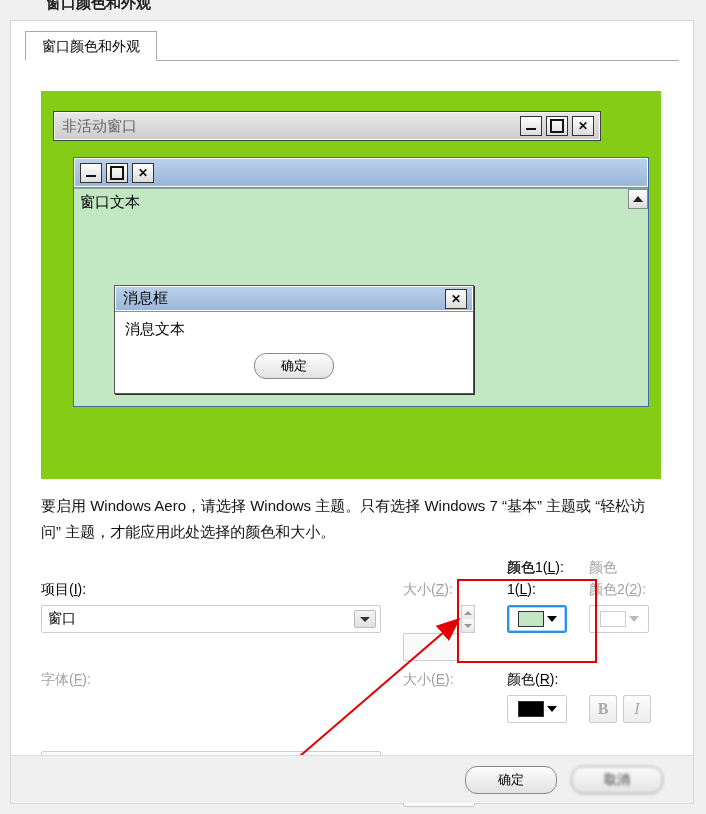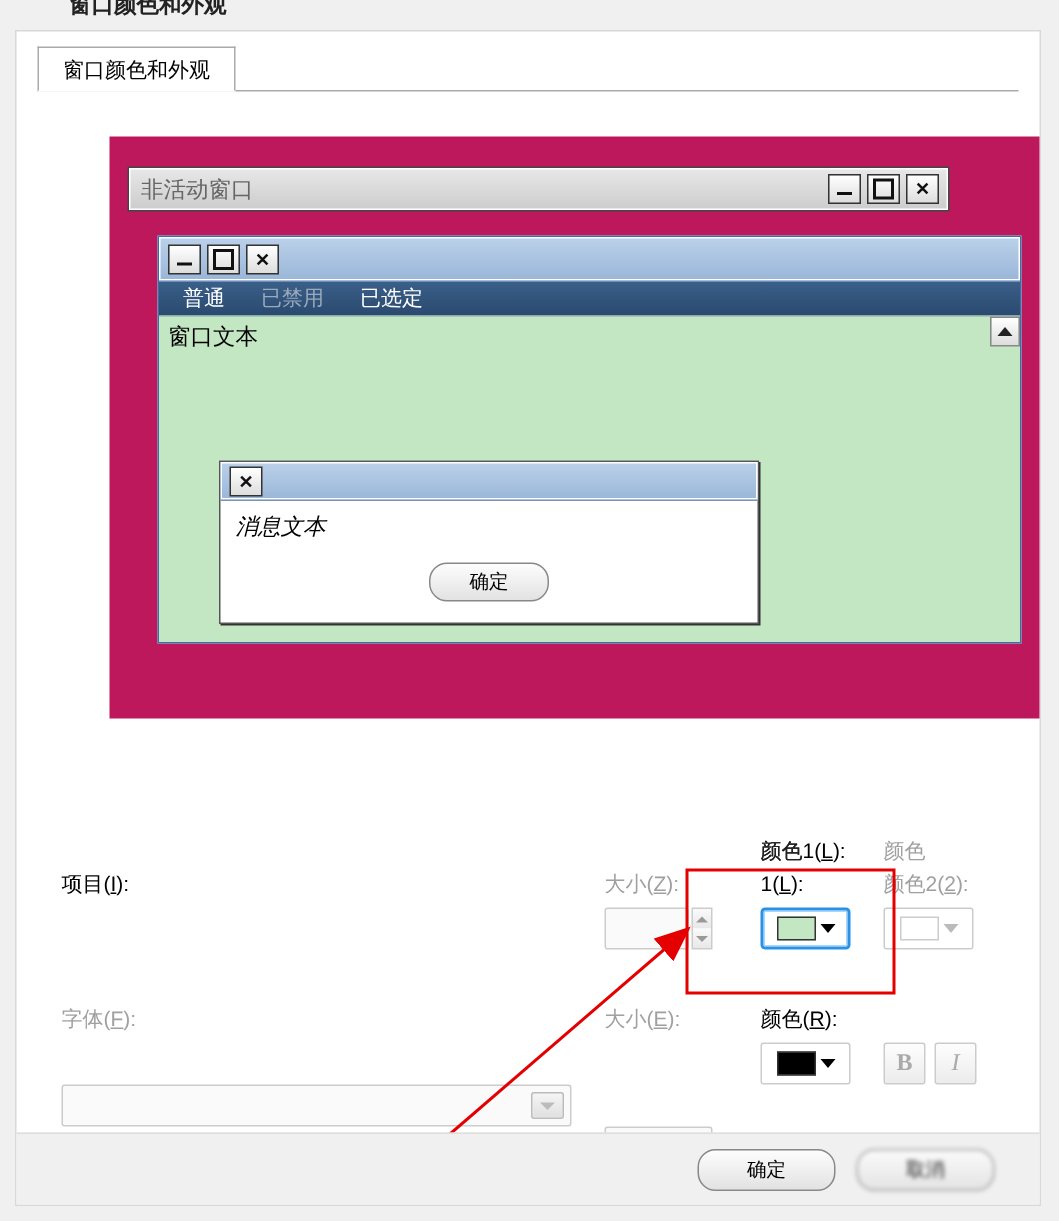--- a/index.html
+++ b/index.html
@@ -38,22 +38,21 @@
     border-bottom: 1px solid #fff;
     background: #fff;
     top: 0;
     font-size: 14px;
   }
 
   .preview-stage {
     position: absolute;
     left: 30px; top: 70px;
     width: 620px; height: 388px;
-    background: #be185d;
-    margin-left: 32px;
+    background: #84cc16;
   }
 
   
   .inactive-window {
     position: absolute;
     left: 12px; top: 20px;
     width: 548px; height: 30px;
   }
   .win-titlebar {
     height: 30px;
@@ -141,21 +140,20 @@
   }
   .msgbox .win-titlebar {
     background: linear-gradient(#bcd1ea, #99b6d8);
     height: 26px;
     border: none;
     border-bottom: 1px solid #7a94b5;
   }
   .msgbox-body {
     padding: 8px 16px 4px 10px;
     font-size: 15px;
-    font-style: italic;
   }
   .msgbox-footer {
     display: flex; justify-content: center;
     padding: 10px 0 14px 0;
   }
   .push-button {
     min-width: 80px; height: 26px;
     background: linear-gradient(#fdfdfd,#e2e2e2);
     border: 1px solid #888;
     border-radius: 12px;
@@ -295,63 +293,64 @@
     </div>
 
     <div class="active-window">
       <div class="win-titlebar">
         <div class="btn-group">
           <div class="winctl min"></div>
           <div class="winctl max"></div>
           <div class="winctl">✕</div>
         </div>
       </div>
-      <div class="menubar">
-        <span>普通</span>
-        <span class="disabled">已禁用</span>
-        <span>已选定</span>
-      </div>
       <div class="client-area" style="height:218px;">
         <div class="client-text">窗口文本</div>
         <div class="scroll-up-btn"></div>
 
         <div class="msgbox">
           <div class="win-titlebar">
+            <span class="win-titlebar-text">消息框</span>
             <div class="btn-group">
               <div class="winctl">✕</div>
             </div>
           </div>
           <div class="msgbox-body">消息文本</div>
           <div class="msgbox-footer">
             <button class="push-button">确定</button>
           </div>
         </div>
       </div>
     </div>
   </div>
 
+  <div class="instruction">要启用 Windows Aero，请选择 Windows 主题。只有选择 Windows 7 “基本” 主题或 “轻松访问” 主题，才能应用此处选择的颜色和大小。</div>
 
   <div class="prop label" style="left:30px; top:560px;text-align:right;">
     <span>项目(</span><span class="underline-char">I</span><span>):</span>
   </div>
   <div class="prop label disabled" style="left:392px; top:560px;">
     <span>大小(</span><span class="underline-char">Z</span><span>):</span>
   </div>
   <div class="prop label" style="left:496px; top:538px;">
     <span>颜色1(</span><span class="underline-char">L</span><span>):</span>
   </div>
   <div class="prop" style="left:496px; top:538px; color:#222;font-size:14px;">颜色</div>
   <div class="prop label disabled" style="left:578px; top:538px;">颜色</div>
   <div class="prop label disabled" style="left:578px; top:560px;">
     <span>颜色2(</span><span class="underline-char">2</span><span>):</span>
   </div>
   <div class="prop label" style="left:496px; top:560px;">
     1(<span class="underline-char">L</span>):
   </div>
 
+  <div class="prop combo" style="left:30px; top:584px; width:340px;">
+    <span>窗口</span>
+    <div class="arrow"></div>
+  </div>
   <div class="prop text-input disabled" style="left:392px; top:584px; width:56px;"></div>
   <div class="prop spinner" style="left:450px; top:584px;">
     <div class="up"></div>
       <div class="down"></div>
   </div>
   <div class="prop color-combo highlight" style="left:496px; top:584px;">
     <div class="swatch" id="sw1" style="background: rgb(195, 230, 195);"></div>
     <div class="tri"></div>
   </div>
   <div class="prop color-combo disabled" style="left:578px; top:584px;">

